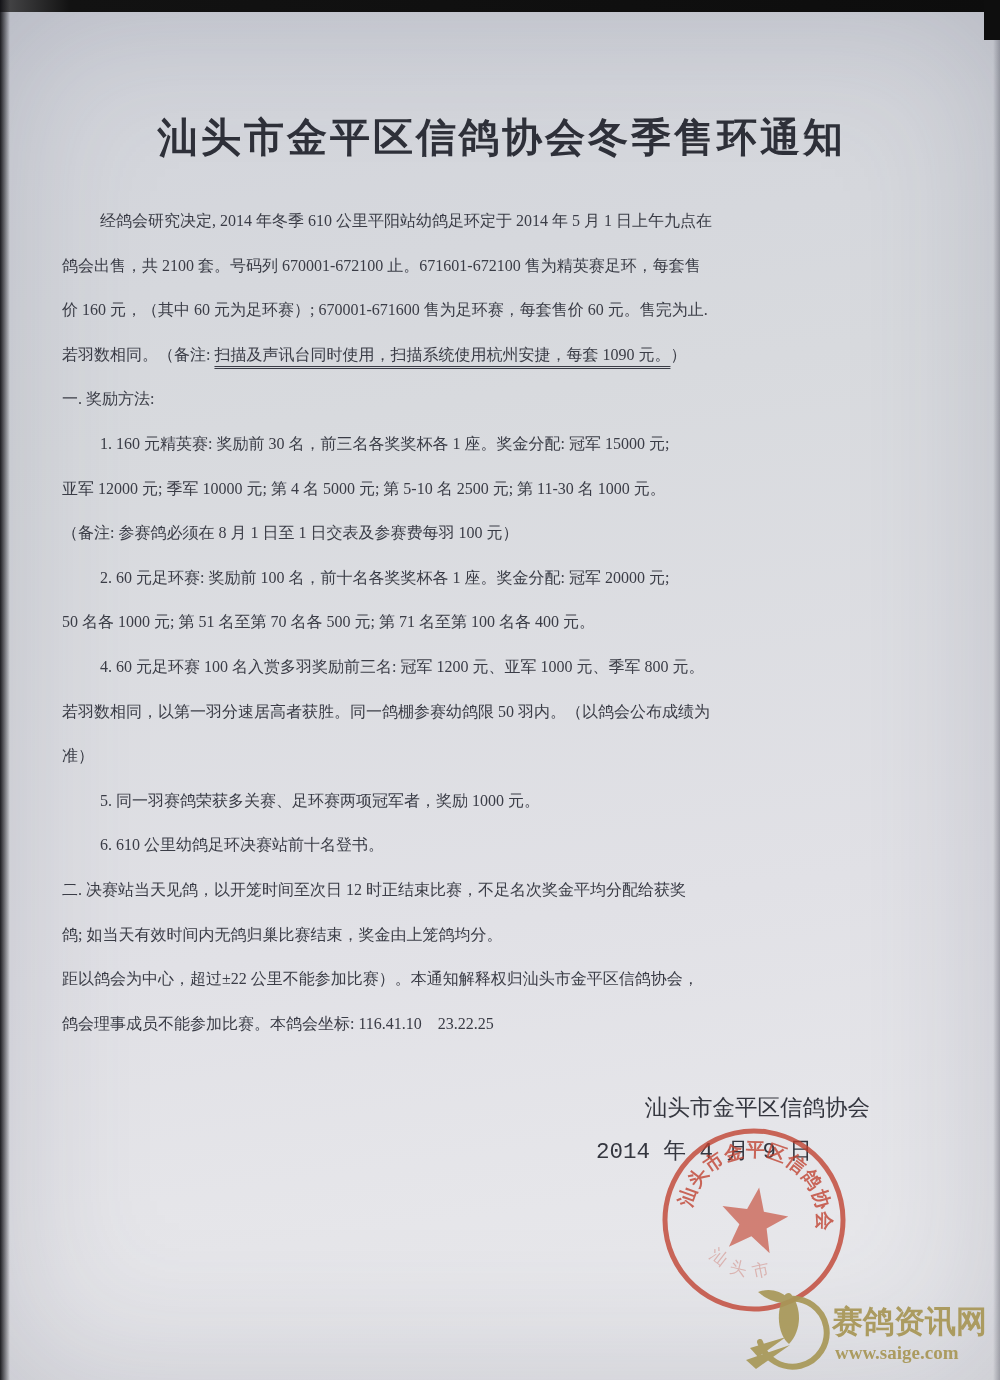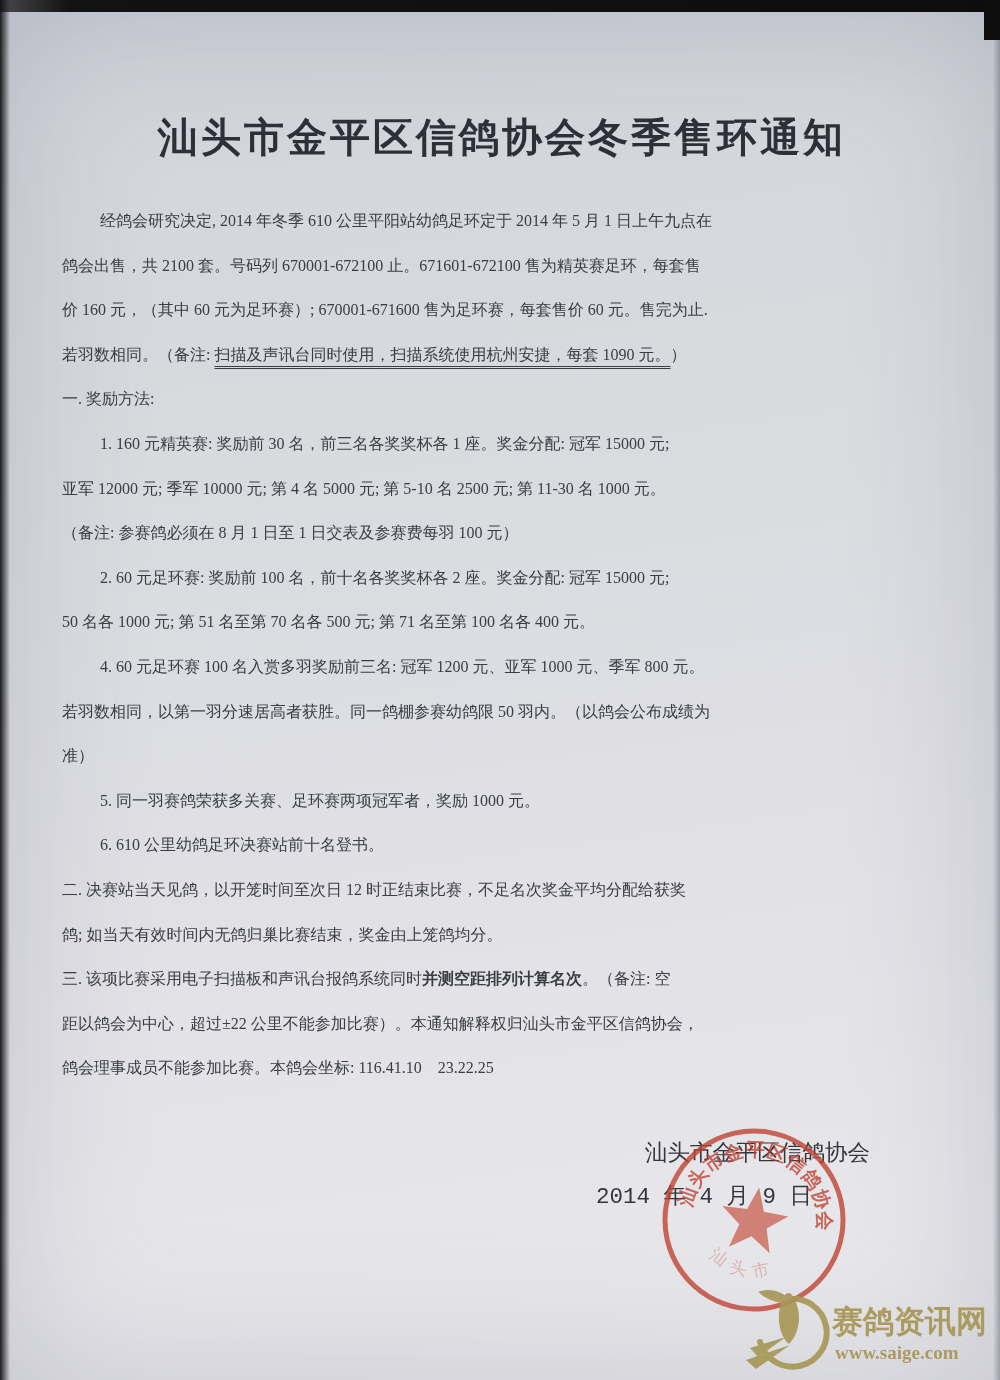--- a/index.html
+++ b/index.html
@@ -52,30 +52,29 @@
 
   <div class="bodytext">
     <div class="ln ind">经鸽会研究决定, 2014 年冬季 610 公里平阳站幼鸽足环定于 2014 年 5 月 1 日上午九点在</div>
     <div class="ln">鸽会出售，共 2100 套。号码列 670001-672100 止。671601-672100 售为精英赛足环，每套售</div>
     <div class="ln">价 160 元，（其中 60 元为足环赛）; 670001-671600 售为足环赛，每套售价 60 元。售完为止.</div>
     <div class="ln"><span>若羽数相同。（备注: </span><span class="u2">扫描及声讯台同时使用，扫描系统使用杭州安捷，每套 1090 元。</span><span>）</span></div>
     <div class="ln">一. 奖励方法:</div>
     <div class="ln ind">1. 160 元精英赛: 奖励前 30 名，前三名各奖奖杯各 1 座。奖金分配: 冠军 15000 元;</div>
     <div class="ln">亚军 12000 元; 季军 10000 元; 第 4 名 5000 元; 第 5-10 名 2500 元; 第 11-30 名 1000 元。</div>
     <div class="ln">（备注: 参赛鸽必须在 8 月 1 日至 1 日交表及参赛费每羽 100 元）</div>
-    <div class="ln ind">2. 60 元足环赛: 奖励前 100 名，前十名各奖奖杯各 2 座。奖金分配: 冠军 15000 元;</div>
+    <div class="ln ind">2. 60 元足环赛: 奖励前 100 名，前十名各奖奖杯各 1 座。奖金分配: 冠军 20000 元;</div>
     <div class="ln">50 名各 1000 元; 第 51 名至第 70 名各 500 元; 第 71 名至第 100 名各 400 元。</div>
     <div class="ln ind">4. 60 元足环赛 100 名入赏多羽奖励前三名: 冠军 1200 元、亚军 1000 元、季军 800 元。</div>
     <div class="ln">若羽数相同，以第一羽分速居高者获胜。同一鸽棚参赛幼鸽限 50 羽内。（以鸽会公布成绩为</div>
     <div class="ln">准）</div>
     <div class="ln ind">5. 同一羽赛鸽荣获多关赛、足环赛两项冠军者，奖励 1000 元。</div>
     <div class="ln ind">6. 610 公里幼鸽足环决赛站前十名登书。</div>
     <div class="ln">二. 决赛站当天见鸽，以开笼时间至次日 12 时正结束比赛，不足名次奖金平均分配给获奖</div>
     <div class="ln">鸽; 如当天有效时间内无鸽归巢比赛结束，奖金由上笼鸽均分。</div>
-    <div class="ln"><span>三. 该项比赛采用电子扫描板和声讯台报鸽系统同时</span><span class="b">并测空距排列计算名次</span><span>。（备注: 空</span></div>
     <div class="ln">距以鸽会为中心，超过±22 公里不能参加比赛）。本通知解释权归汕头市金平区信鸽协会，</div>
     <div class="ln">鸽会理事成员不能参加比赛。本鸽会坐标: 116.41.10    23.22.25</div>
   </div>
 
   <div class="sig">
     <div class="sig-org">汕头市金平区信鸽协会</div>
     <div class="sig-date">2014 年 4 月 9 日</div>
   </div>
 </div>
 

